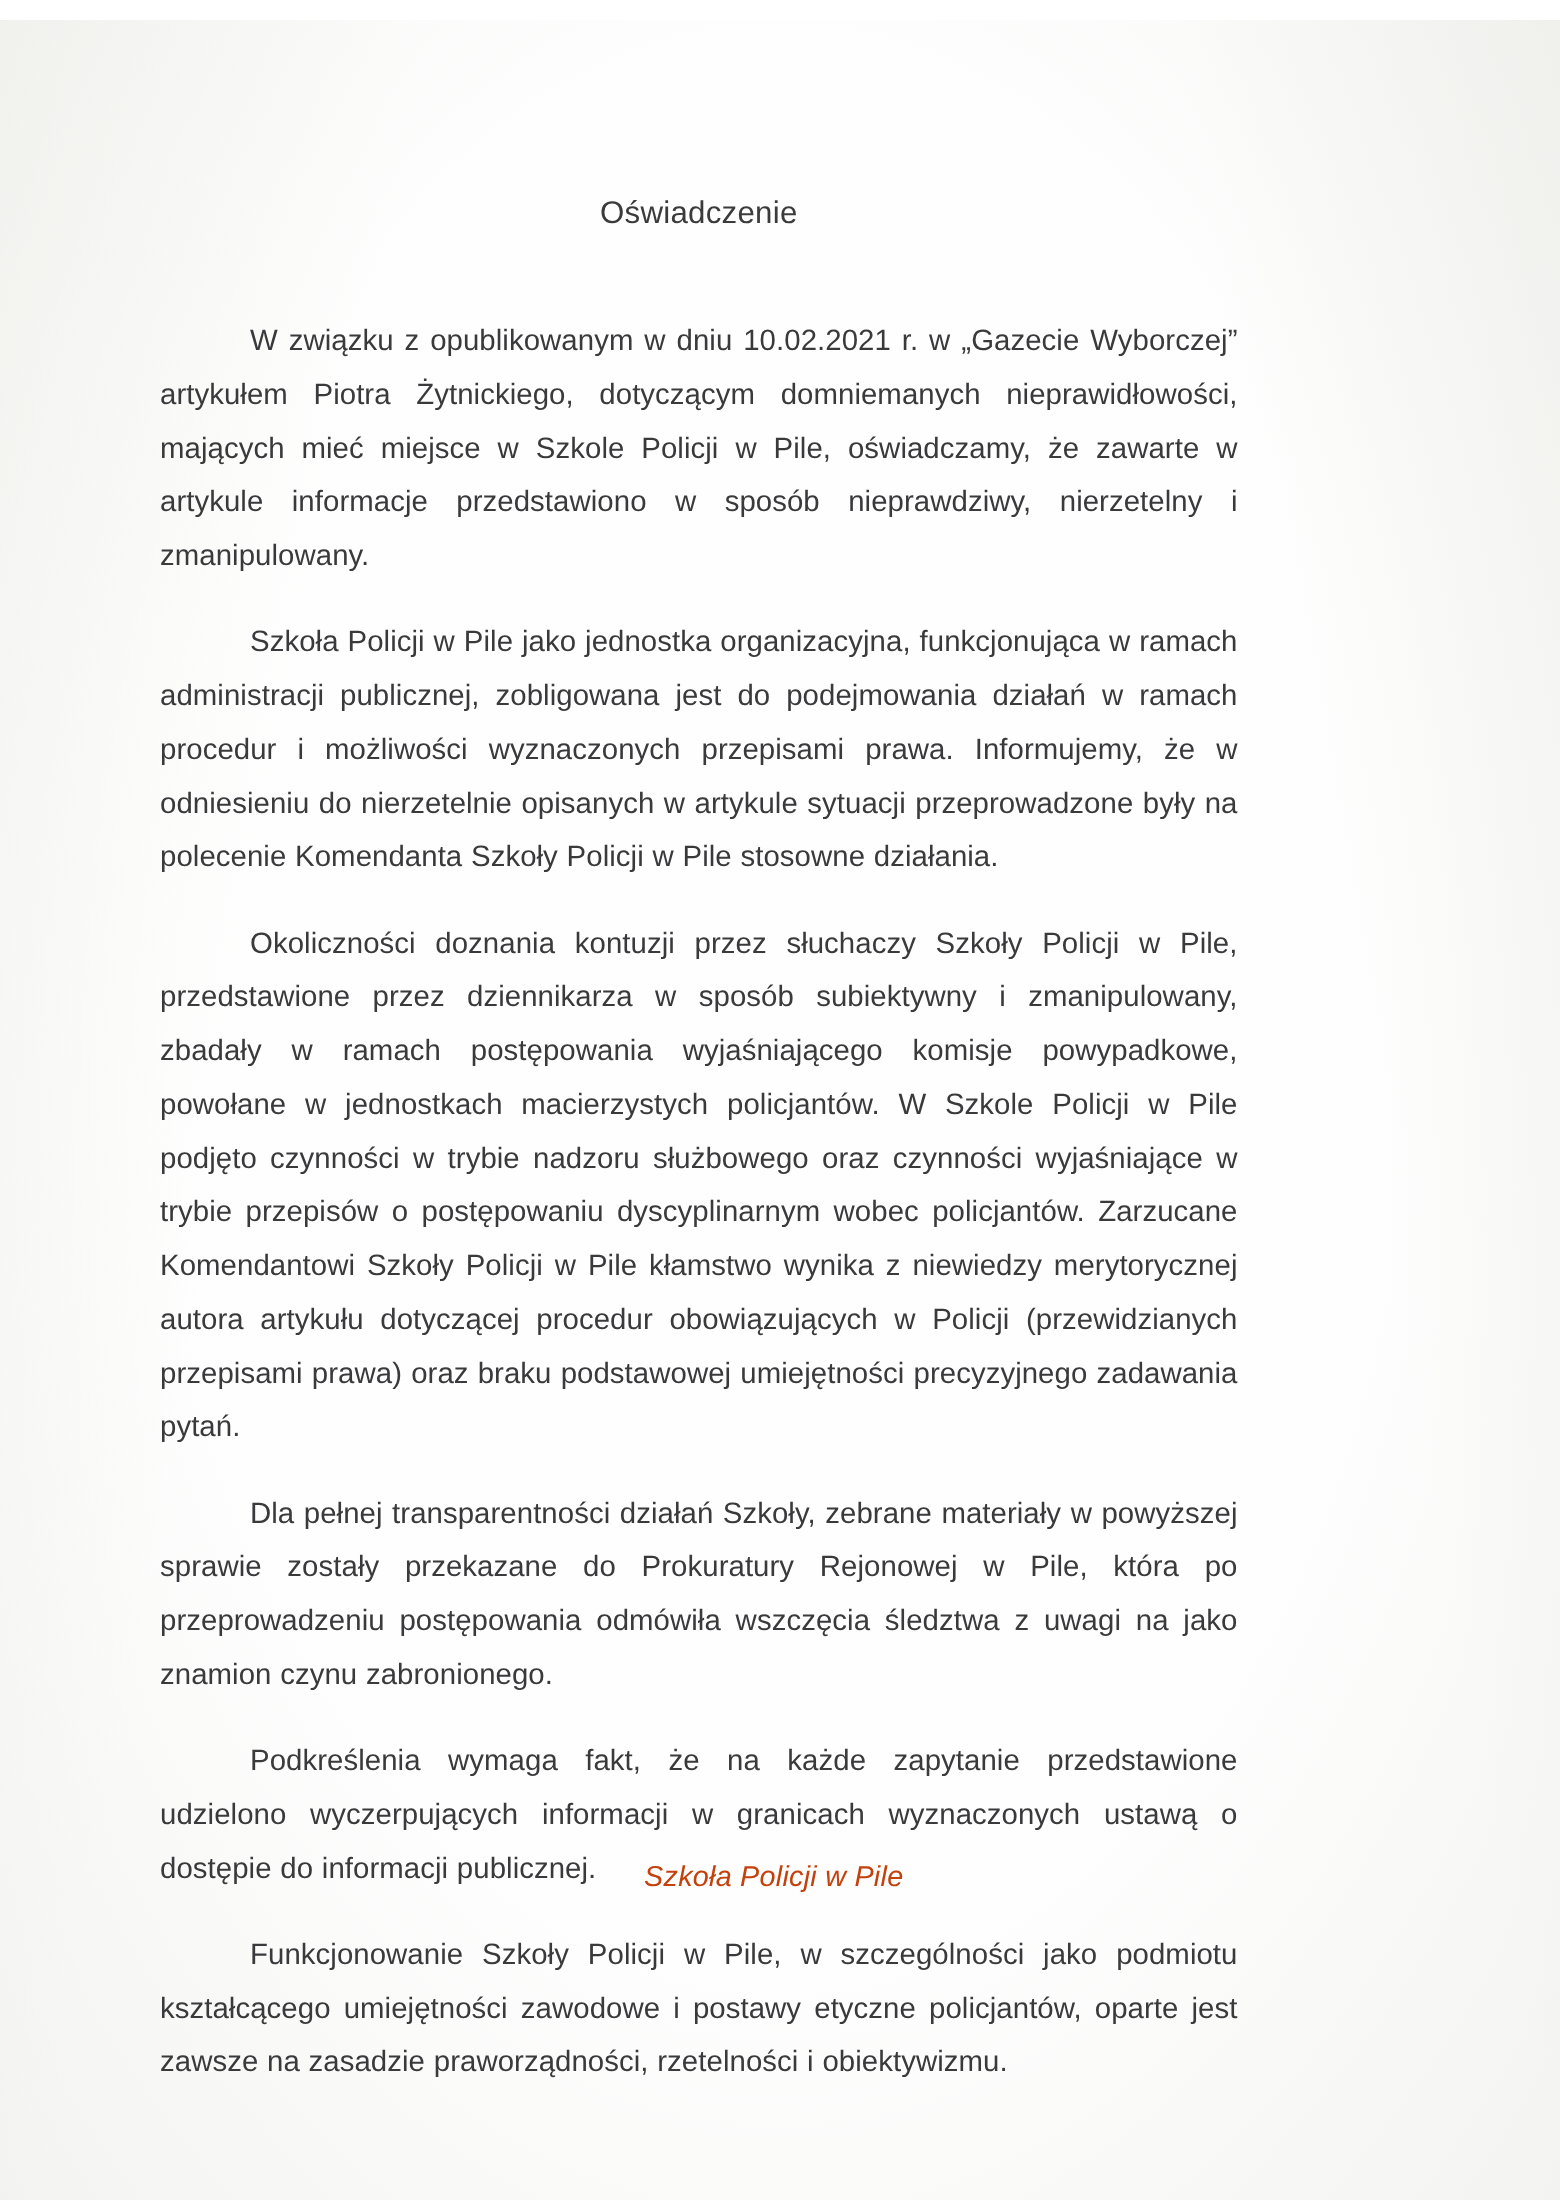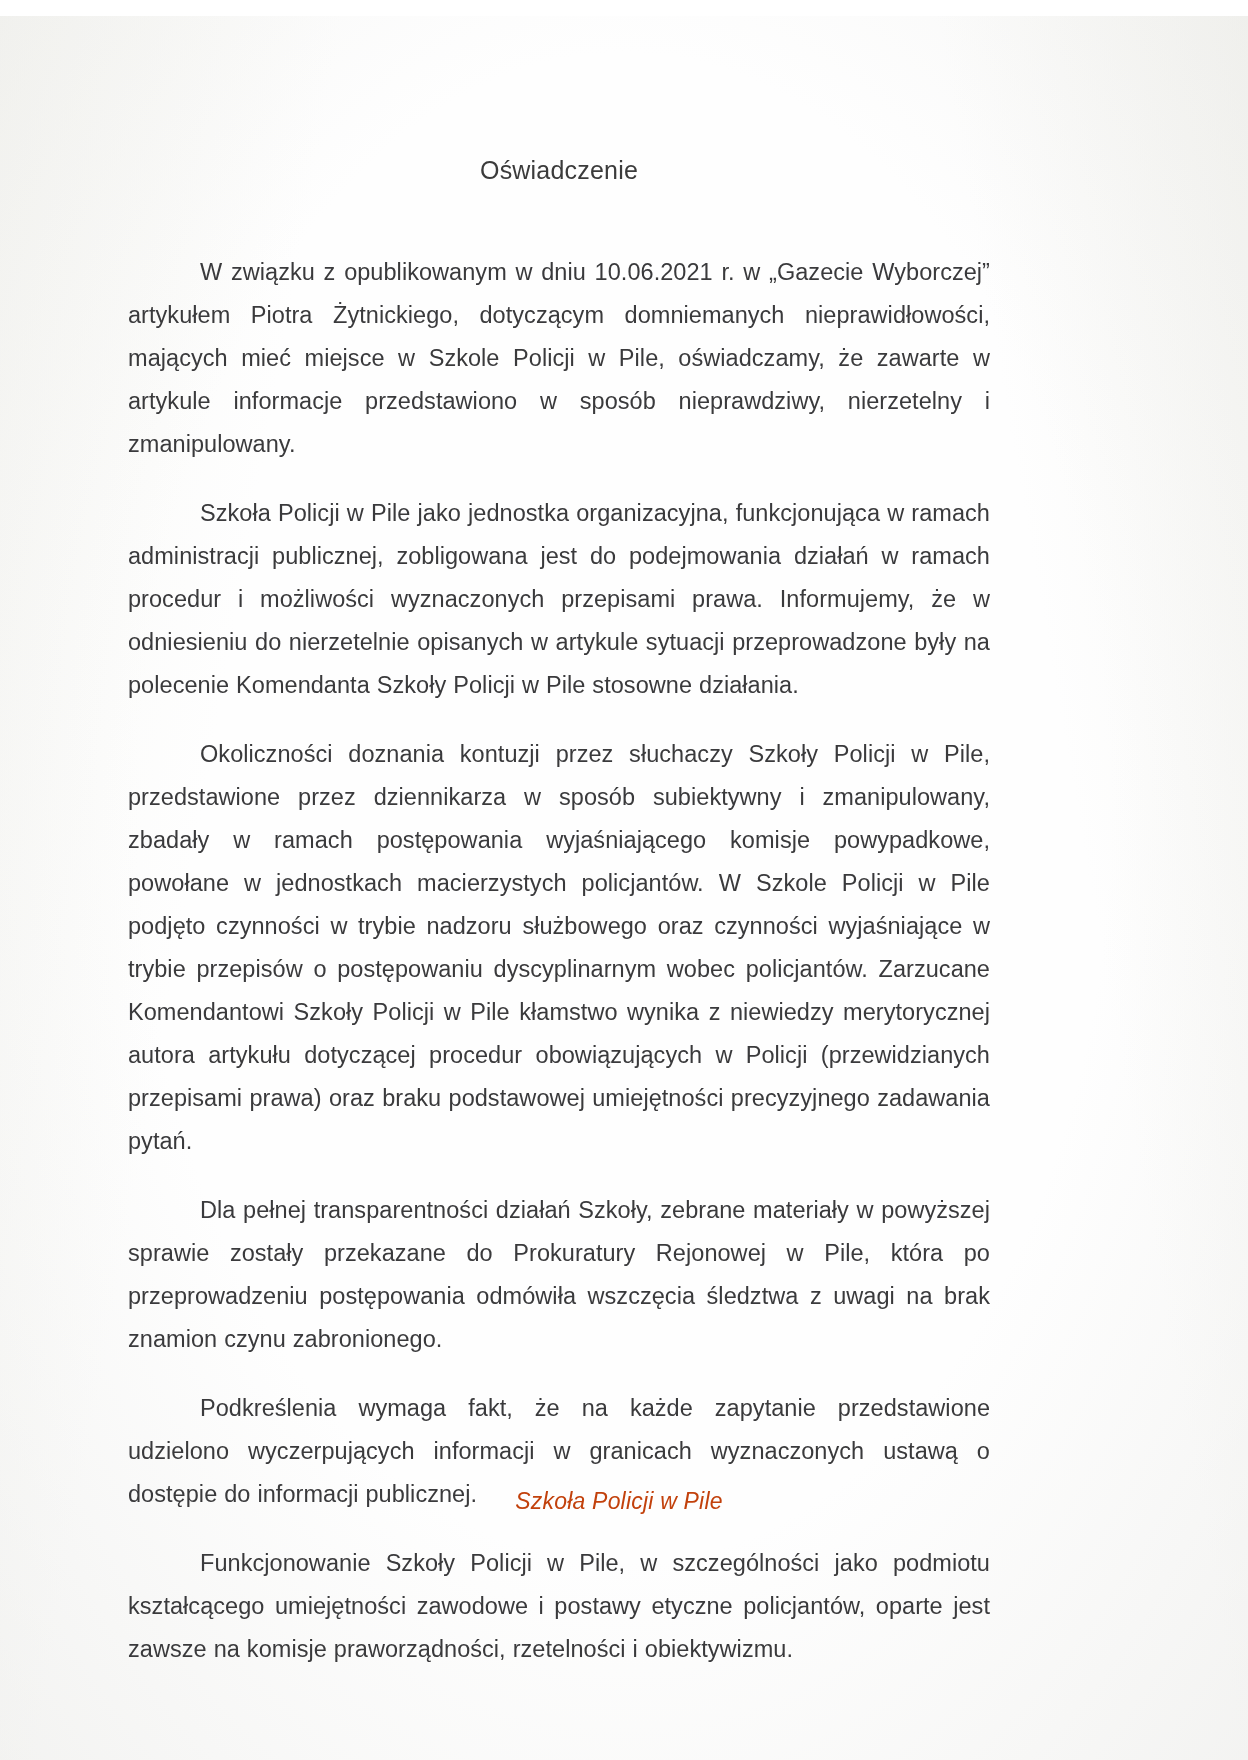--- a/index.html
+++ b/index.html
@@ -78,25 +78,25 @@
 </head>
 <body>
 
 <div class="page">
   <div class="scan-tint"></div>
 
   <div class="content">
     <div class="doc-title">Oświadczenie</div>
 
     <div class="body-text">
-      <p class="para">W związku z opublikowanym w dniu 10.06.2021 r. w „Gazecie Wyborczej” artykułem Piotra Żytnickiego, dotyczącym domniemanych nieprawidłowości, mających mieć miejsce w Szkole Policji w Pile, oświadczamy, że zawarte w artykule informacje przedstawiono w sposób nieprawdziwy, nierzetelny i  zmanipulowany.</p>
+      <p class="para">W związku z opublikowanym w dniu 10.02.2021 r. w „Gazecie Wyborczej” artykułem Piotra Żytnickiego, dotyczącym domniemanych nieprawidłowości, mających mieć miejsce w Szkole Policji w Pile, oświadczamy, że zawarte w artykule informacje przedstawiono w sposób nieprawdziwy, nierzetelny i  zmanipulowany.</p>
       <p class="para">Szkoła Policji w Pile jako jednostka organizacyjna, funkcjonująca w ramach administracji publicznej, zobligowana jest do podejmowania działań w ramach procedur i możliwości wyznaczonych przepisami prawa. Informujemy, że w odniesieniu do nierzetelnie opisanych w artykule sytuacji przeprowadzone były na polecenie Komendanta Szkoły Policji w Pile stosowne działania.</p>
       <p class="para">Okoliczności doznania kontuzji przez słuchaczy Szkoły Policji w Pile, przedstawione przez dziennikarza w sposób subiektywny i zmanipulowany, zbadały w ramach postępowania wyjaśniającego komisje powypadkowe, powołane w jednostkach macierzystych policjantów. W Szkole Policji w Pile podjęto czynności w trybie nadzoru służbowego oraz czynności wyjaśniające w trybie przepisów o postępowaniu dyscyplinarnym wobec policjantów. Zarzucane Komendantowi Szkoły Policji w Pile kłamstwo wynika z niewiedzy merytorycznej autora artykułu dotyczącej procedur obowiązujących w Policji (przewidzianych przepisami prawa) oraz braku podstawowej umiejętności precyzyjnego zadawania pytań.</p>
-      <p class="para">Dla pełnej transparentności działań Szkoły, zebrane materiały w powyższej sprawie zostały przekazane do Prokuratury Rejonowej w Pile, która po przeprowadzeniu postępowania odmówiła wszczęcia śledztwa z uwagi na brak znamion czynu zabronionego.</p>
+      <p class="para">Dla pełnej transparentności działań Szkoły, zebrane materiały w powyższej sprawie zostały przekazane do Prokuratury Rejonowej w Pile, która po przeprowadzeniu postępowania odmówiła wszczęcia śledztwa z uwagi na jako znamion czynu zabronionego.</p>
       <p class="para">Podkreślenia wymaga fakt, że na każde zapytanie przedstawione udzielono wyczerpujących informacji w granicach wyznaczonych ustawą o dostępie do informacji publicznej.</p>
-      <p class="para">Funkcjonowanie Szkoły Policji w Pile, w szczególności jako podmiotu kształcącego umiejętności zawodowe i postawy etyczne policjantów, oparte jest zawsze na komisje praworządności, rzetelności i obiektywizmu.</p>
+      <p class="para">Funkcjonowanie Szkoły Policji w Pile, w szczególności jako podmiotu kształcącego umiejętności zawodowe i postawy etyczne policjantów, oparte jest zawsze na zasadzie praworządności, rzetelności i obiektywizmu.</p>
     </div>
   </div>
 
   <div class="signature">
     <span class="signature-name">Szkoła Policji w Pile</span>
   </div>
 </div>
 
 </body></html>

